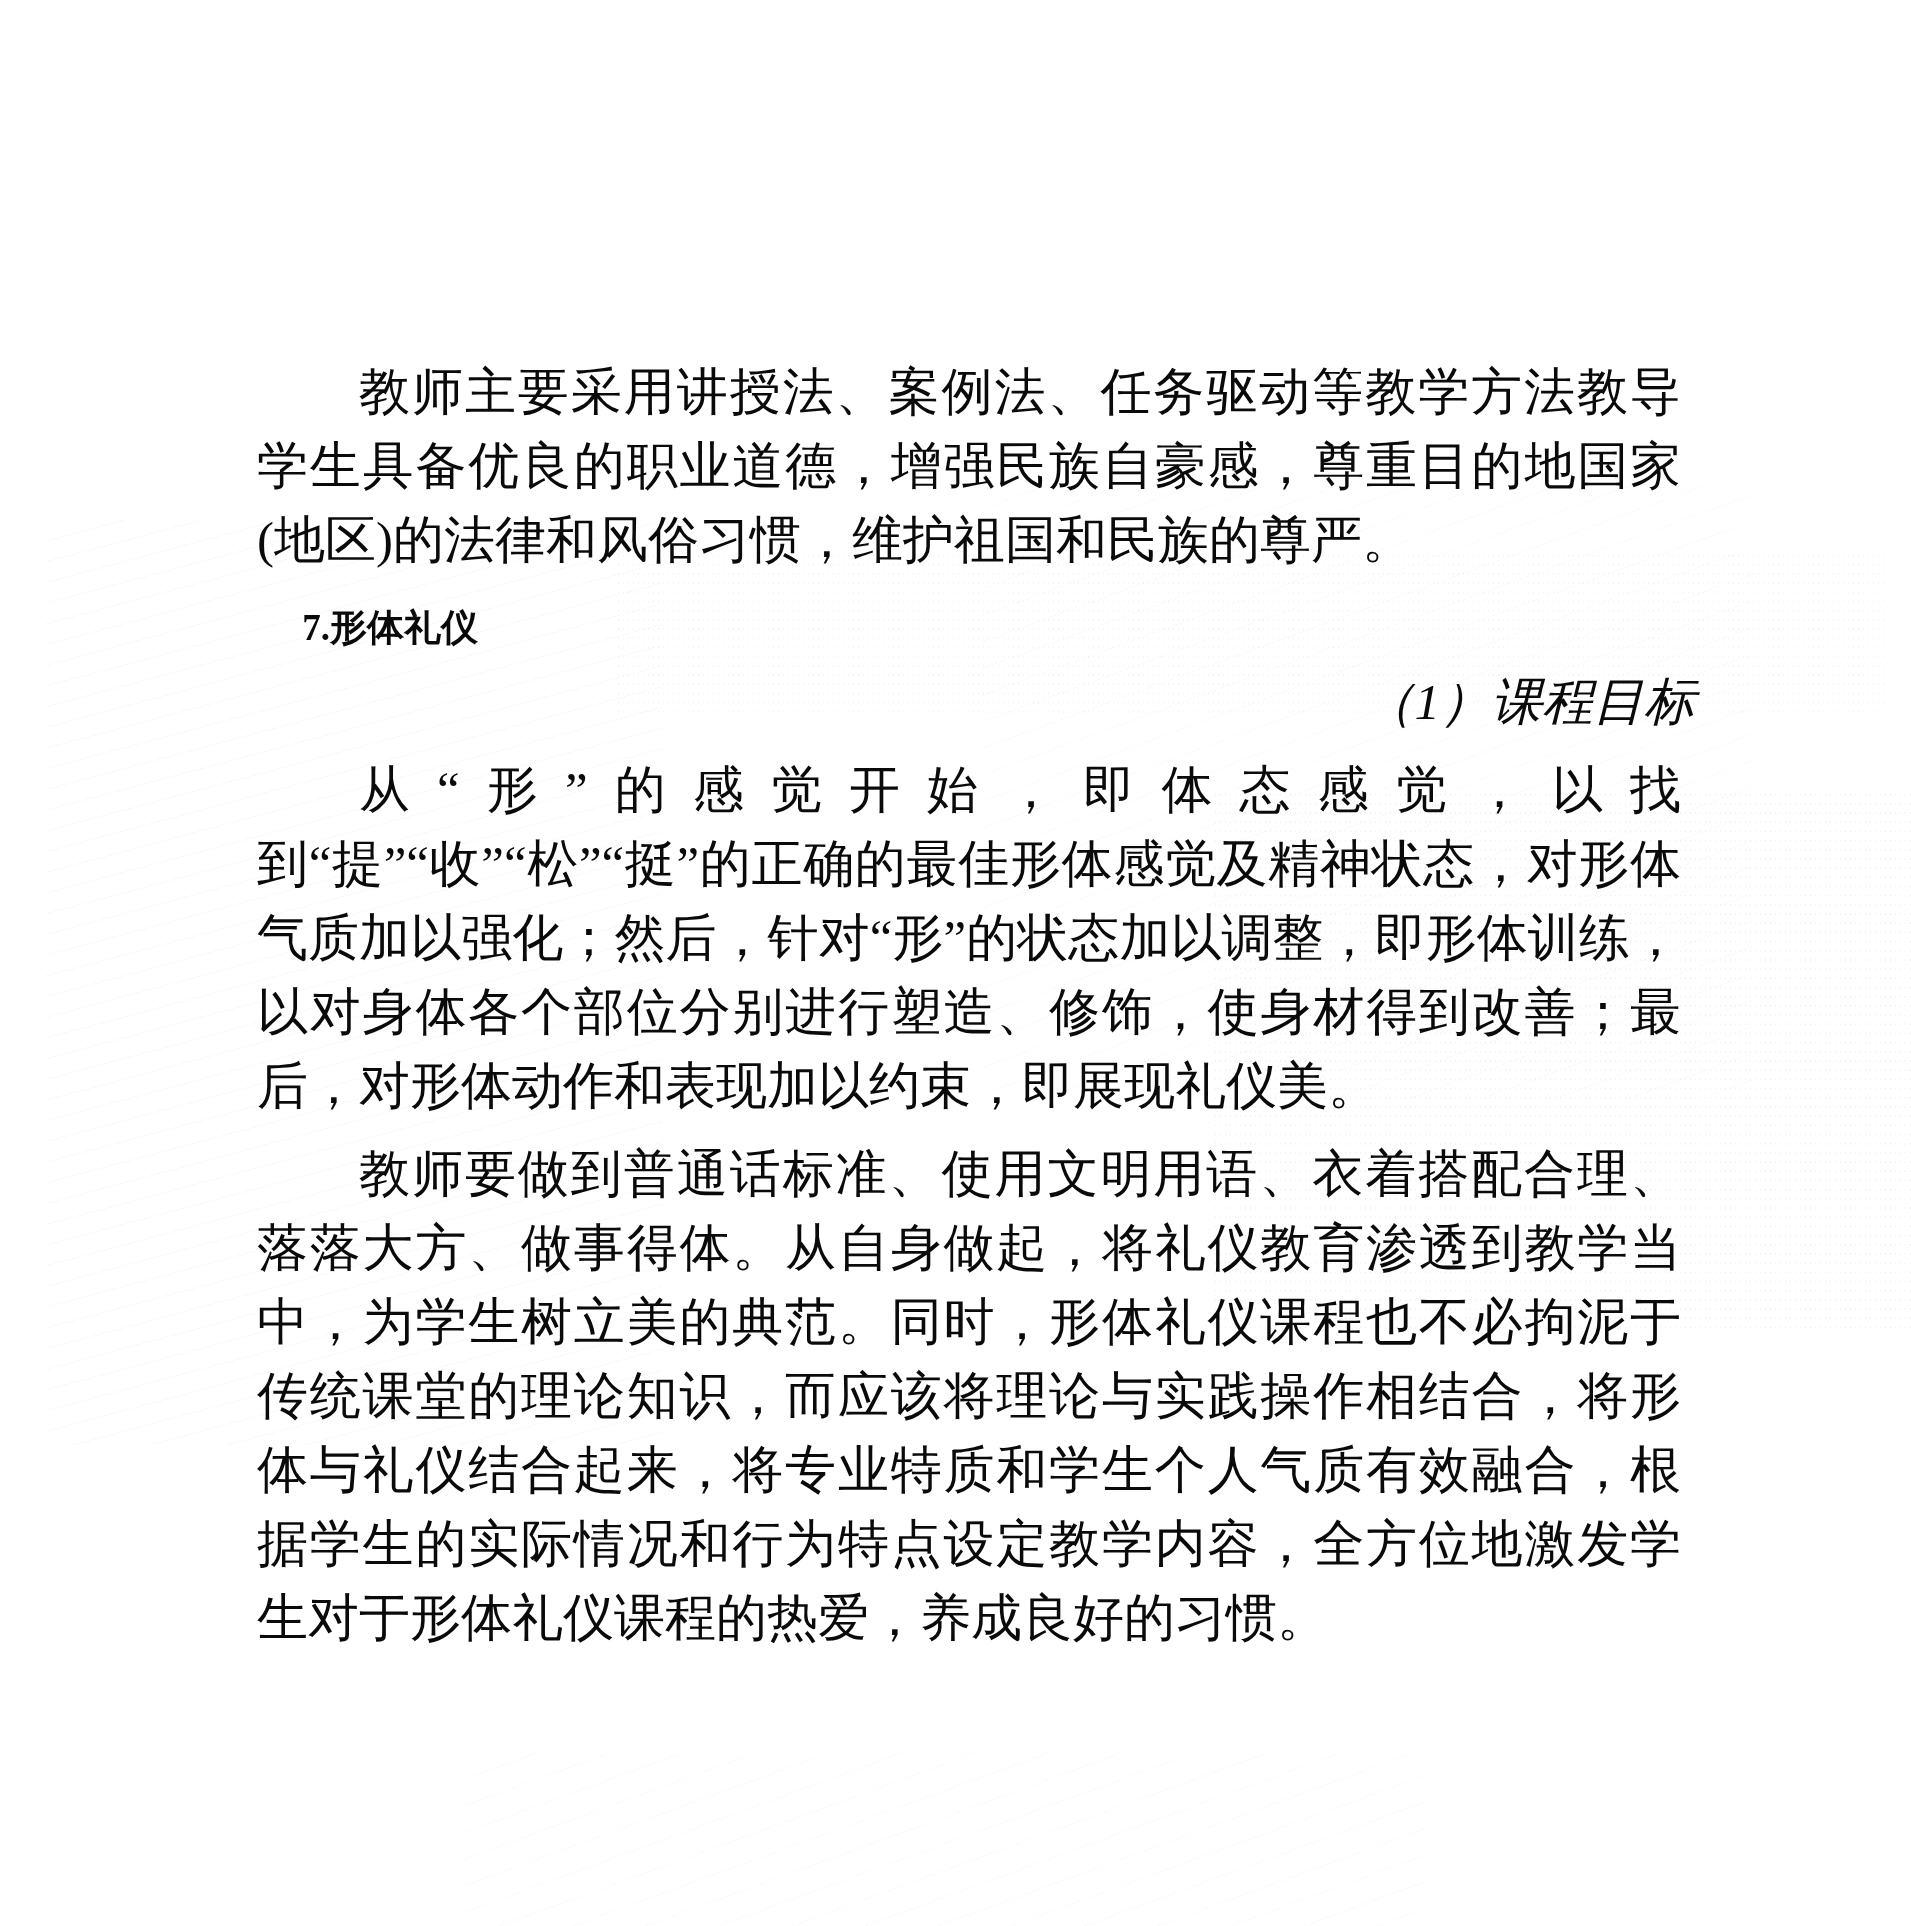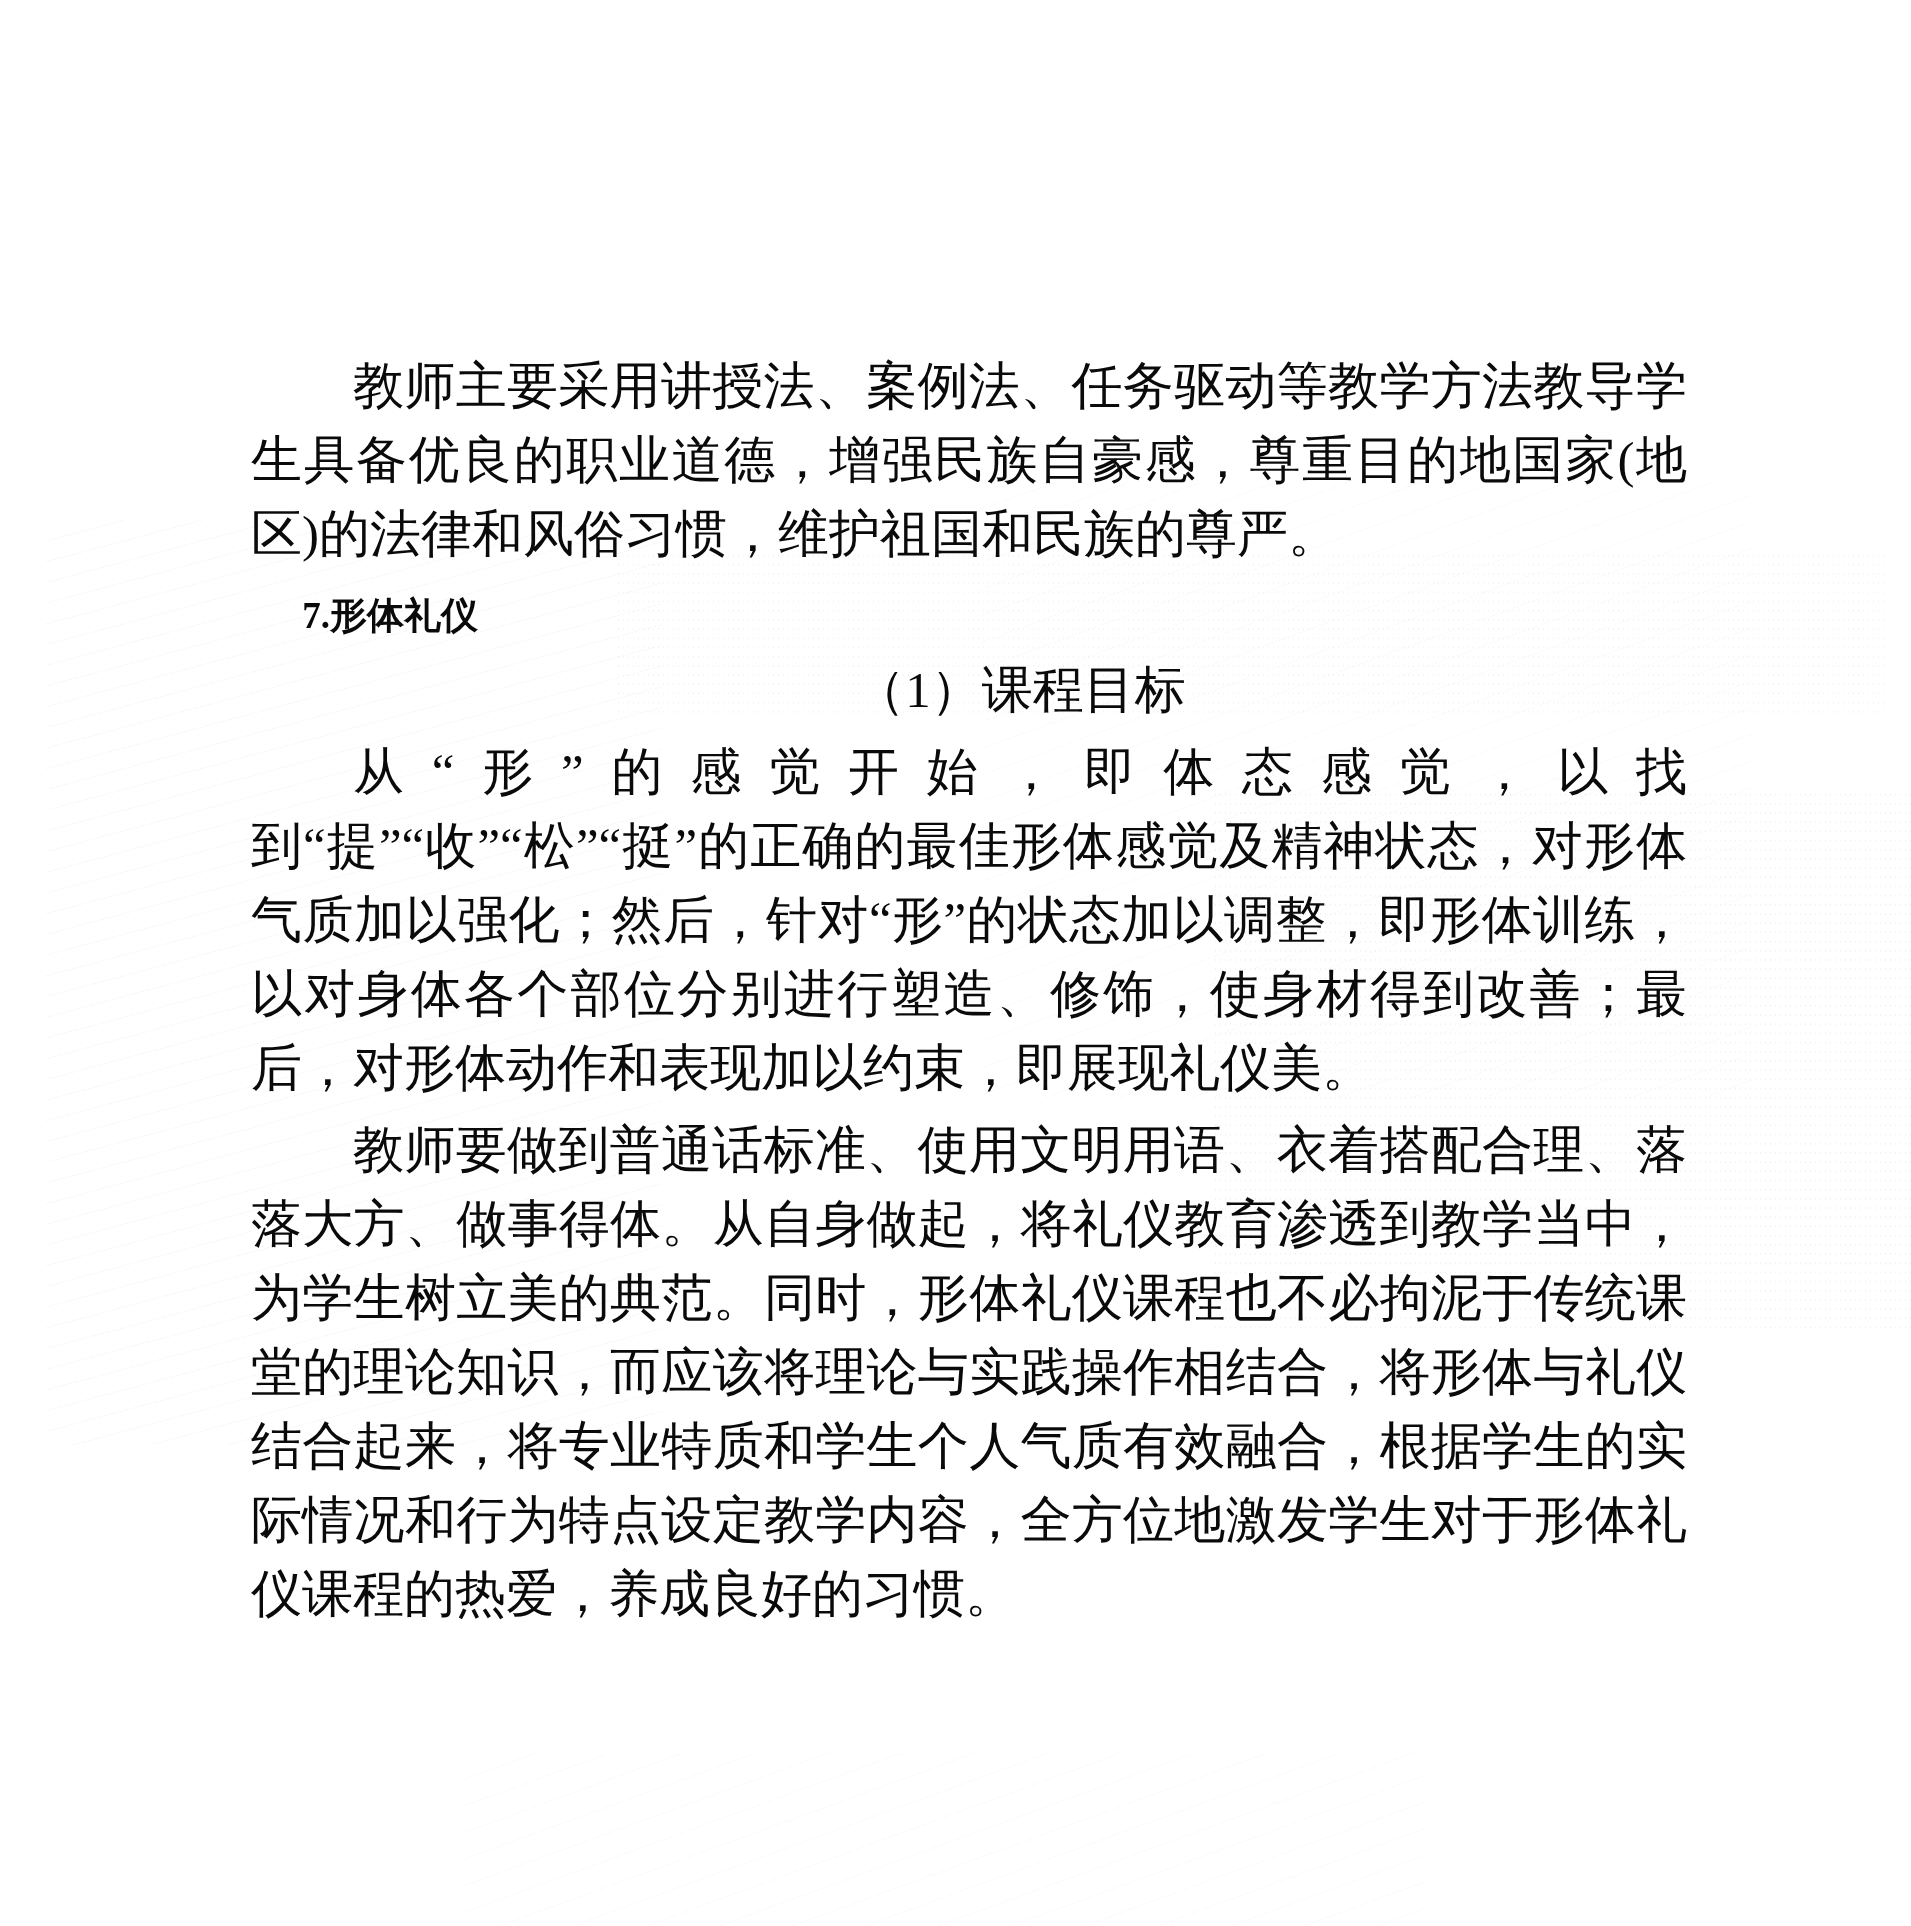--- a/index.html
+++ b/index.html
@@ -21,29 +21,30 @@
     position: absolute;
     left: 243px;
     top: 341px;
     width: 1452px;
     font-size: 51px;
     line-height: 74px;
     text-align: justify;
     letter-spacing: 0;
   }
   .para {
-    margin: 8px;
+    margin: 14px;
     text-indent: 2em;
     font-weight: normal;
   }
   .subheading {
     margin: 0;
     text-indent: 2em;
-    text-align: center;
+    text-align: right;
     font-weight: normal;
+    font-style: italic;
   }
   .heading {
     margin: 0;
     text-indent: 1.6em;
     text-align: left;
     font-weight: bold;
     font-size: 37px;
     line-height: 74px;
   }
   

